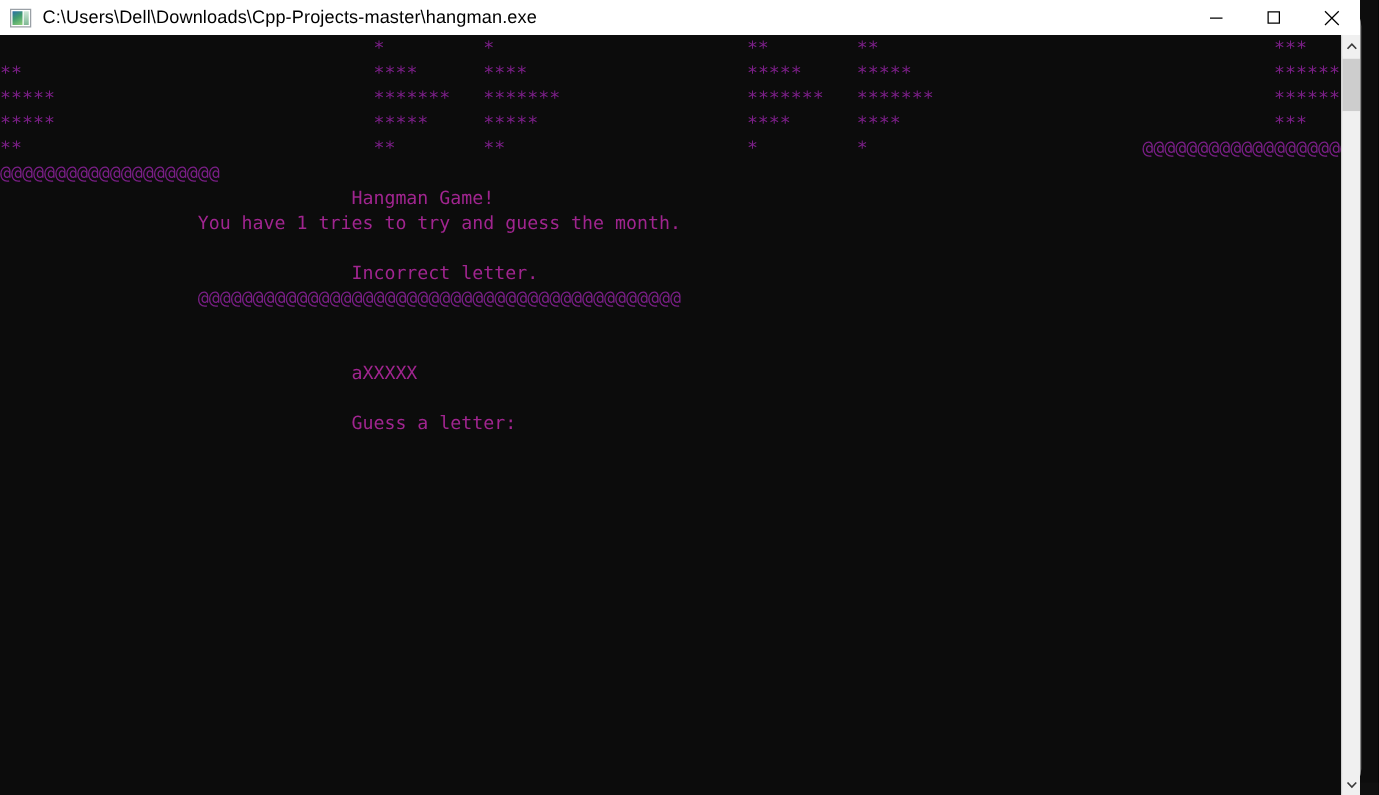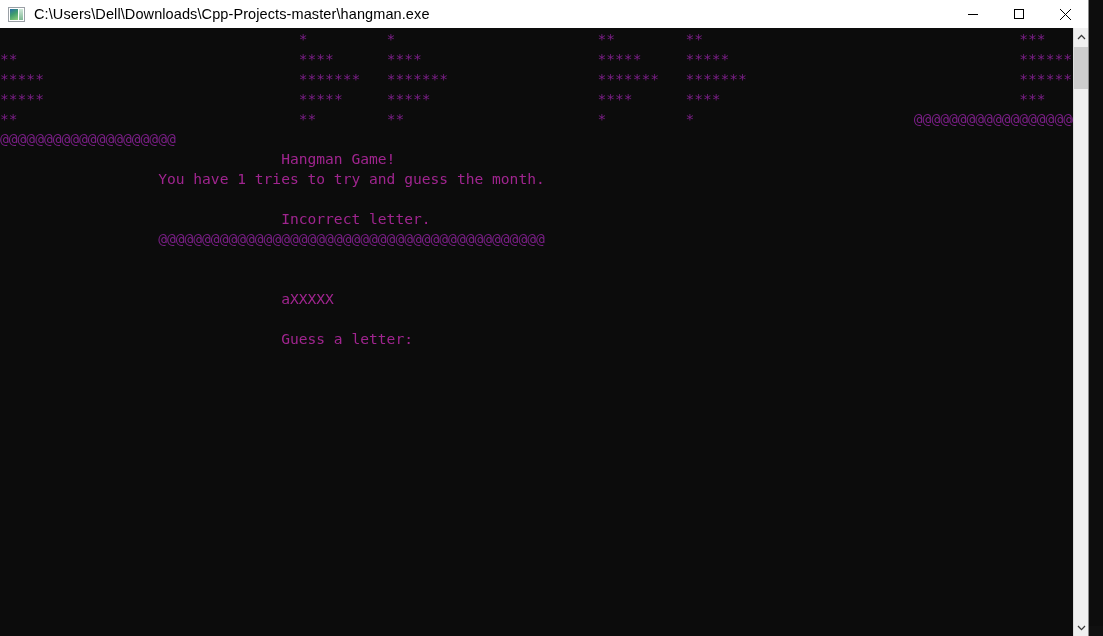--- a/index.html
+++ b/index.html
@@ -30,20 +30,21 @@
   }
 
   
   #console-window {
     position: absolute;
     left: 0; top: 0;
     width: 1088px;
     height: 636px;
     background: #0c0c0c;
     box-shadow: 0 0 0 1px #8a8a8a;
+    border-radius: 21px;
   }
 
   
   #title-bar {
     position: absolute;
     left: 0; top: 0;
     width: 1088px;
     height: 28px;
     background: #ffffff;
     display: flex;

